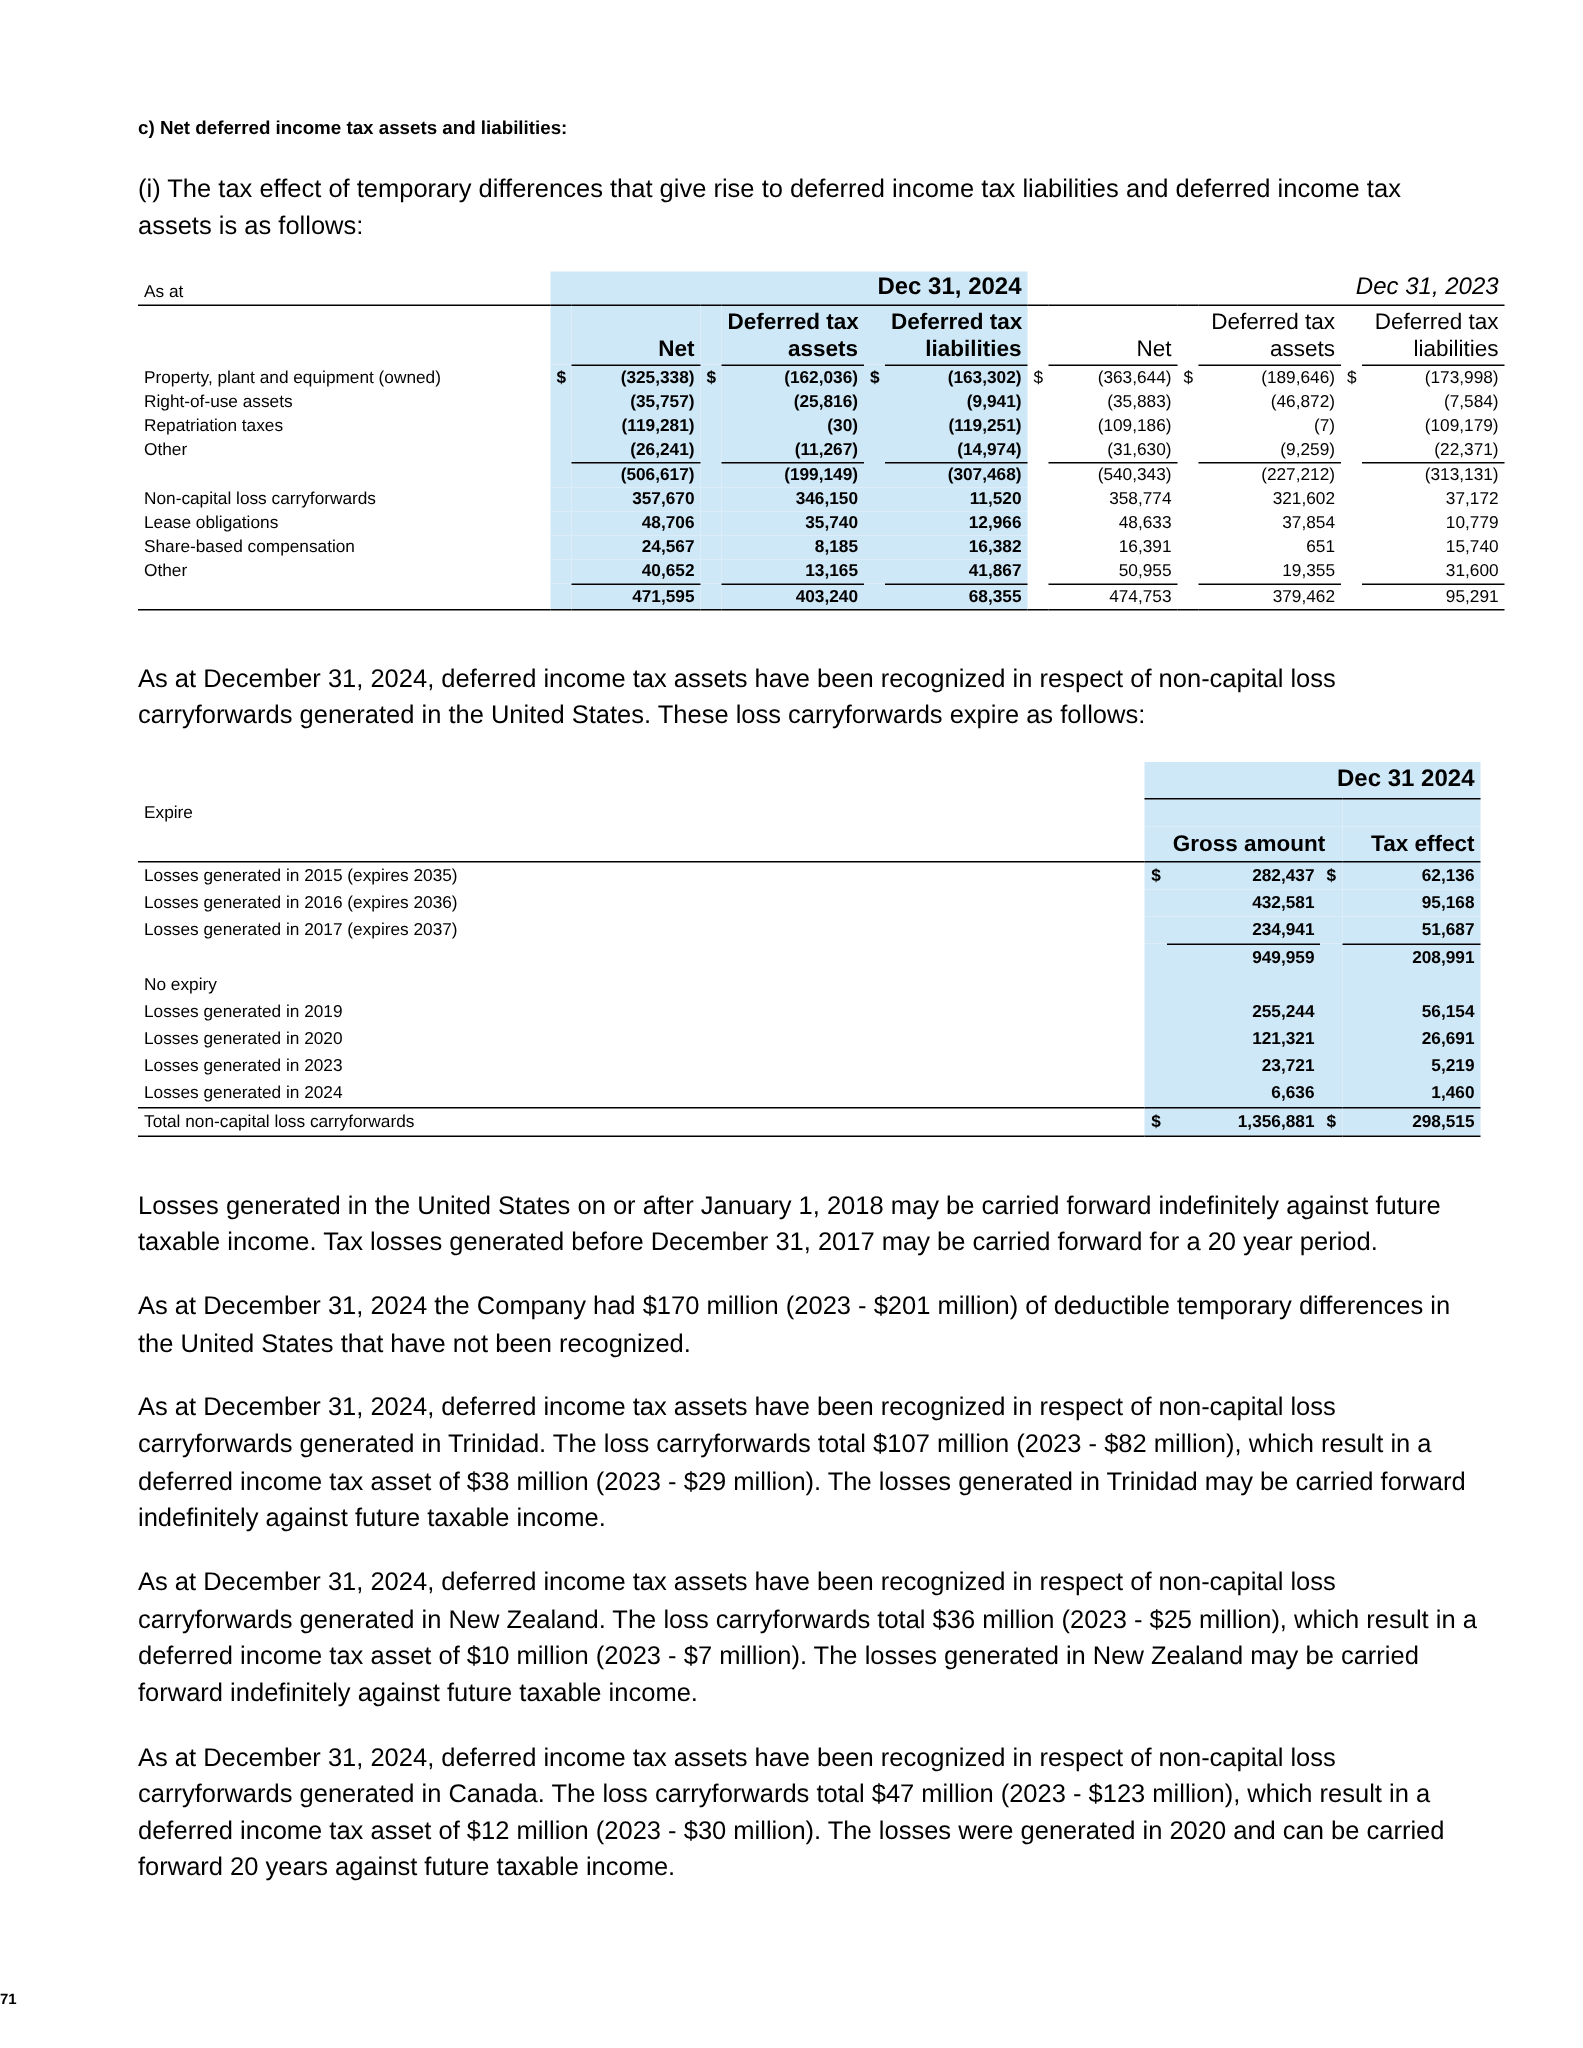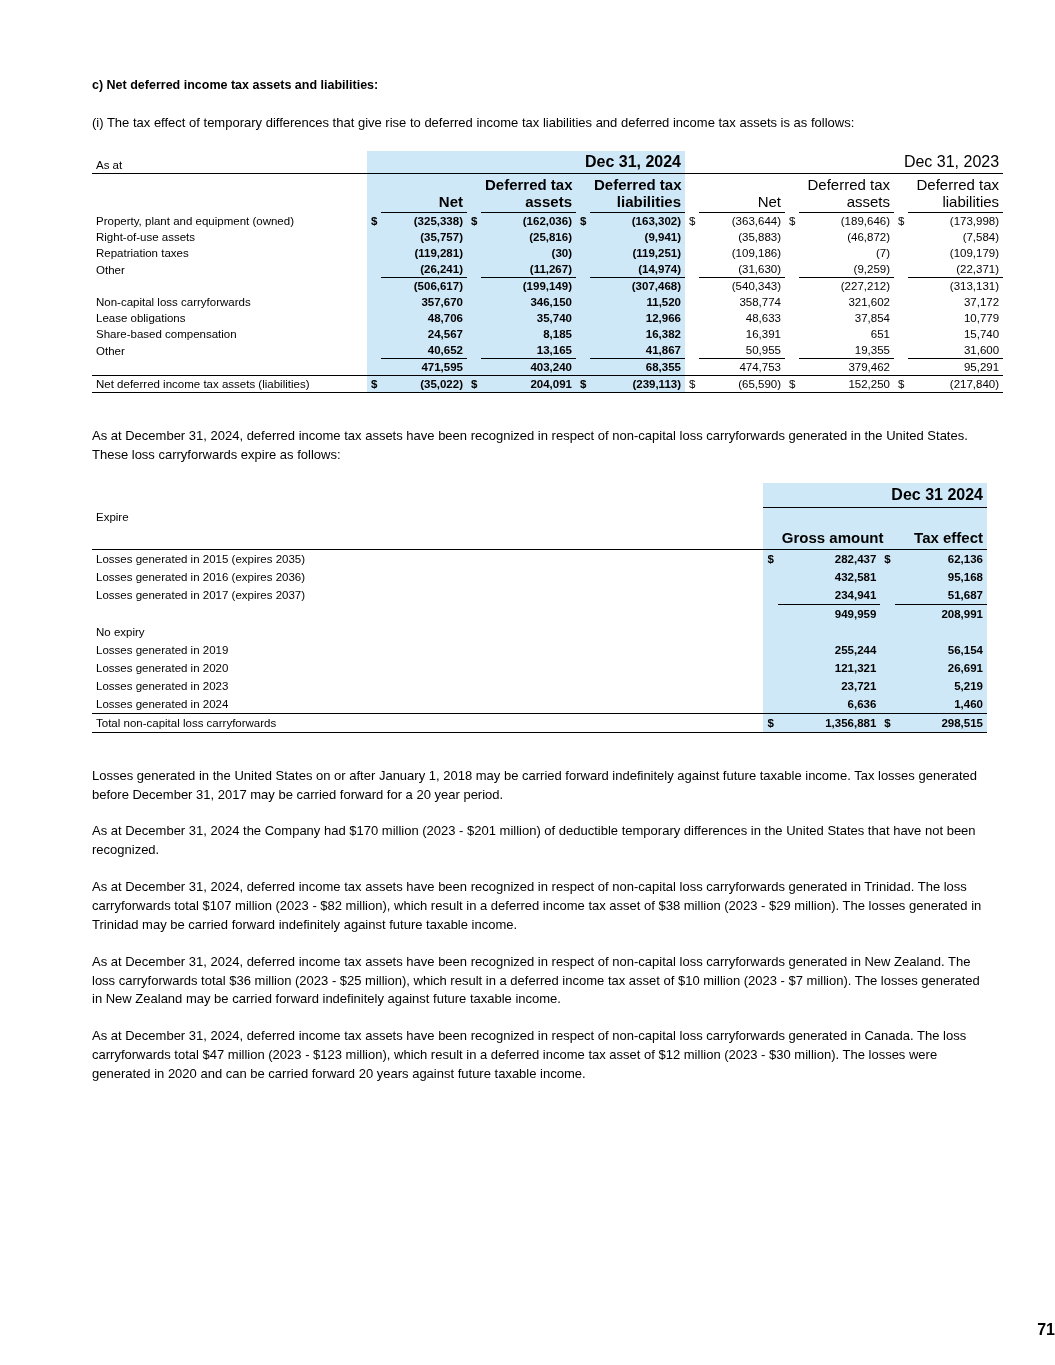--- a/index.html
+++ b/index.html
@@ -20,21 +20,21 @@
     box-sizing: border-box;
     padding: 78px 68px 30px 92px;
     position: relative;
   }
   .heading {
     font-size: 12.5px;
     font-weight: bold;
     margin: 0 0 22px 0;
   }
   .para {
-    font-size: 13px;
+    font-size: 17px;
     line-height: 1.45;
     margin: 0 0 18px 0;
   }
 
   
   table.fin {
     border-collapse: collapse;
     font-size: 11.5px;
     width: 100%;
     table-layout: fixed;
@@ -42,21 +42,21 @@
   table.fin td, table.fin th {
     padding: 2px 4px;
     vertical-align: bottom;
     white-space: nowrap;
   }
   .lbl { text-align: left; }
   .num { text-align: right; }
   .cur { text-align: left; width: 14px; padding-left: 2px; padding-right: 0; }
   .hl { background: #cfe8f7; }
   .hdr-c { text-align: right; font-weight: bold; font-size: 16px; }
-  .hdr-c.plain { font-weight: normal; }
+  .hdr-c.plain { font-weight: normal; font-style: italic; }
   .colhdr { text-align: right; font-weight: bold; font-size: 15px; line-height: 1.15; }
   .colhdr.plain { font-weight: normal; }
   .b { font-weight: bold; }
   .t-bot { border-bottom: 1px solid #000; }
   .indent1 { padding-left: 22px; margin-top: 25px; }
   .indent2 { padding-left: 40px; }
 
   
   table.loss {
     border-collapse: collapse;
@@ -68,22 +68,22 @@
   table.loss td {
     padding: 3px 4px;
     vertical-align: bottom;
     white-space: nowrap;
   }
   .pagenum {
     position: absolute;
     bottom: 26px;
     left: 0;
     width: 1055px;
-    text-align: right;
-    font-size: 16px;
+    text-align: left;
+    font-size: 10px;
     font-weight: bold;
   }
   .spacer-lg { height: 34px; }
 </style>
 </head>
 <body>
 
 <div class="page">
 
   <div class="heading">c) Net deferred income tax assets and liabilities:</div>
@@ -274,35 +274,20 @@
       <td class="hl cur t-bot"></td>
       <td class="hl num b t-bot">68,355</td>
       <td class="cur t-bot"></td>
       <td class="num t-bot">474,753</td>
       <td class="cur t-bot"></td>
       <td class="num t-bot">379,462</td>
       <td class="cur t-bot"></td>
       <td class="num t-bot">95,291</td>
     </tr>
 
-    <tr>
-      <td class="lbl t-bot">Net deferred income tax assets (liabilities)</td>
-      <td class="hl cur b t-bot">$</td>
-      <td class="hl num b t-bot">(35,022)</td>
-      <td class="hl cur b t-bot">$</td>
-      <td class="hl num b t-bot">204,091</td>
-      <td class="hl cur b t-bot">$</td>
-      <td class="hl num b t-bot">(239,113)</td>
-      <td class="cur t-bot">$</td>
-      <td class="num t-bot">(65,590)</td>
-      <td class="cur t-bot">$</td>
-      <td class="num t-bot">152,250</td>
-      <td class="cur t-bot">$</td>
-      <td class="num t-bot">(217,840)</td>
-    </tr>
   </tbody>
     </table>
 
   <div class="spacer-lg"></div>
 
   <div class="para">As at December 31, 2024, deferred income tax assets have been recognized in respect of non-capital loss carryforwards generated in the United States. These loss carryforwards expire as follows:</div>
 
   <table class="loss">
     <colgroup>
       <col style="width:655px">

